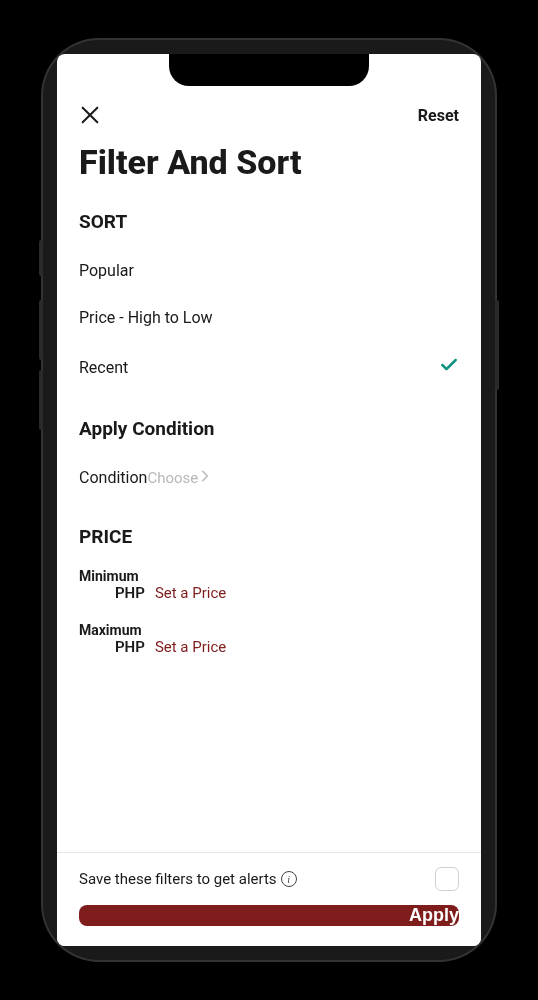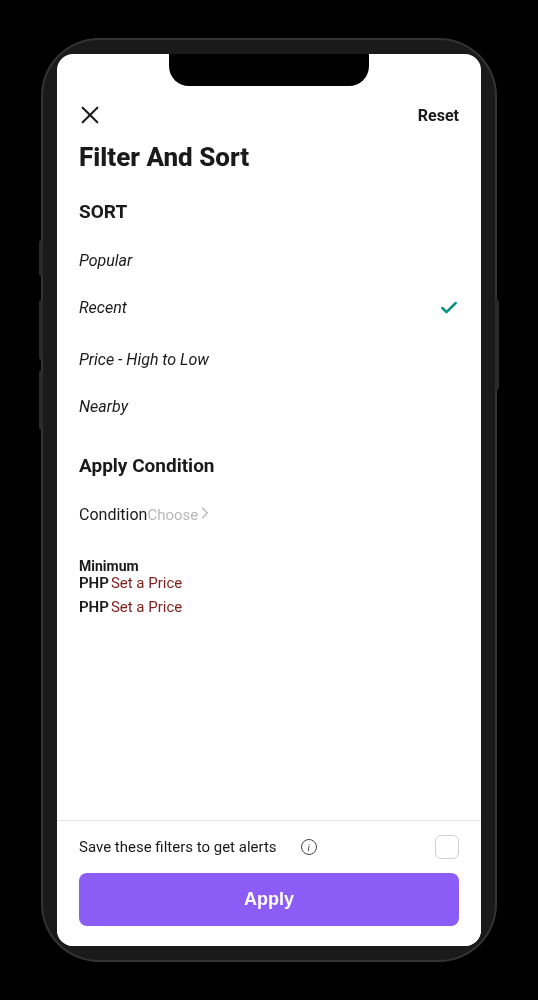--- a/index.html
+++ b/index.html
@@ -18,21 +18,21 @@
       background: #1a1a1a;
       border-radius: 56px;
       padding: 14px;
       position: relative;
       box-shadow: 0 0 0 2px #333;
     }
     .phone-inner {
       width: 100%;
       height: 100%;
       background: #fff;
-      border-radius: 16px;
+      border-radius: 8px;
       overflow: hidden;
       position: relative;
       display: flex;
       flex-direction: column;
     }
     .notch {
       position: absolute;
       top: 0;
       left: 50%;
       transform: translateX(-50%);
@@ -70,46 +70,45 @@
       width: 22px; height: 22px;
       cursor: pointer;
     }
     .reset {
       font-size: 16px;
       font-weight: 700;
       color: #1a1a1a;
       cursor: pointer;
     }
     .page-title {
-      font-size: 26px;
+      font-size: 34px;
       font-weight: 800;
       color: #1a1a1a;
       padding: 10px 22px 18px;
     }
     .content {
       flex: 1;
       overflow-y: auto;
       padding: 0 22px;
     }
     .section-heading {
       font-size: 19px;
       font-weight: 700;
       color: #1a1a1a;
       margin-top: 10px;
       margin-bottom: 14px;
     }
     .sort-item {
       display: flex;
       justify-content: space-between;
-      align-items: flex-start;
+      align-items: center;
       padding: 14px 0;
       font-size: 16px;
       color: #1a1a1a;
       cursor: pointer;
-      font-style: italic;
     }
     .check-icon { color: #0b9280; }
     .condition-row {
       display: flex;
       justify-content: flex-start;
       align-items: center;
       padding: 14px 0;
       font-size: 16px;
       color: #1a1a1a;
       cursor: pointer;
@@ -124,23 +123,24 @@
     .chevron { color: #b8b8b8; }
     .price-label {
       font-size: 14px;
       font-weight: 700;
       color: #1a1a1a;
       margin-top: 20px;
     }
     .price-input-row {
       display: flex;
       align-items: baseline;
-      gap: 2px;
+      gap: 10px;
       font-size: 15px;
       margin-bottom: 6px;
+      margin-left: 36px;
     }
     .price-currency {
       font-weight: 600;
       color: #1a1a1a;
     }
     .price-placeholder {
       color: #7f1d1d;
     }
     .footer {
       border-top: 1px solid #e5e5e5;
@@ -149,21 +149,21 @@
     }
     .save-row {
       display: flex;
       justify-content: space-between;
       align-items: center;
       margin-bottom: 14px;
     }
     .save-left {
       display: flex;
       align-items: center;
-      gap: 24px;
+      gap: 4px;
       font-size: 15px;
       color: #1a1a1a;
     }
     .info-icon {
       width: 16px; height: 16px;
       border: 1.3px solid #444;
       border-radius: 50%;
       display: inline-flex;
       align-items: center;
       justify-content: center;
@@ -175,28 +175,28 @@
     }
     .checkbox {
       width: 24px;
       height: 24px;
       border: 1.5px solid #d0d0d0;
       border-radius: 6px;
       cursor: pointer;
     }
     .apply-button {
       width: 100%;
-      background: #8b5cf6;
+      background: #7f1d1d;
       color: #fff;
       font-size: 18px;
       font-weight: 700;
       border: none;
       border-radius: 8px;
-      padding: 16px;
-      cursor: pointer;
+      cursor: pointer;
+      text-align: right;
     }
   </style>
 </head>
 <body>
 
 <div class="phone-frame">
   <div class="side-button right"></div>
   <div class="side-button left1"></div>
   <div class="side-button left2"></div>
   <div class="side-button left3"></div>
@@ -214,52 +214,51 @@
       </div>
       <div class="page-title">Filter And Sort</div>
 
       <div class="content">
         <div class="section-heading">SORT</div>
 
         <div class="sort-item">
           <span>Popular</span>
         </div>
         <div class="sort-item">
+          <span>Price - High to Low</span>
+        </div>
+        <div class="sort-item">
           <span>Recent</span>
           <span class="check-icon">
             <svg viewBox="0 0 24 24" width="20" height="20" stroke="#0b9280" stroke-width="3" fill="none" stroke-linecap="round" stroke-linejoin="round">
               <polyline points="4,12 9,17 20,6"></polyline>
             </svg>
           </span>
-        </div>
-        <div class="sort-item">
-          <span>Price - High to Low</span>
-        </div>
-        <div class="sort-item">
-          <span>Nearby</span>
         </div>
 
         <div class="section-heading" style="margin-top:24px">Apply Condition</div>
         <div class="condition-row">
           <span>Condition</span>
           <span class="choose">
             <span>Choose</span>
             <span class="chevron">
               <svg viewBox="0 0 24 24" width="14" height="14" stroke="#b8b8b8" stroke-width="2.5" fill="none" stroke-linecap="round" stroke-linejoin="round">
                 <polyline points="8,4 16,12 8,20"></polyline>
               </svg>
             </span>
           </span>
         </div>
 
+        <div class="section-heading" style="margin-top:24px">PRICE</div>
         <div class="price-label">Minimum</div>
         <div class="price-input-row">
           <span class="price-currency">PHP</span>
           <span class="price-placeholder">Set a Price</span>
         </div>
+        <div class="price-label">Maximum</div>
         <div class="price-input-row">
           <span class="price-currency">PHP</span>
           <span class="price-placeholder">Set a Price</span>
         </div>
       </div>
 
       <div class="footer">
         <div class="save-row">
           <div class="save-left">
             <span>Save these filters to get alerts</span>

